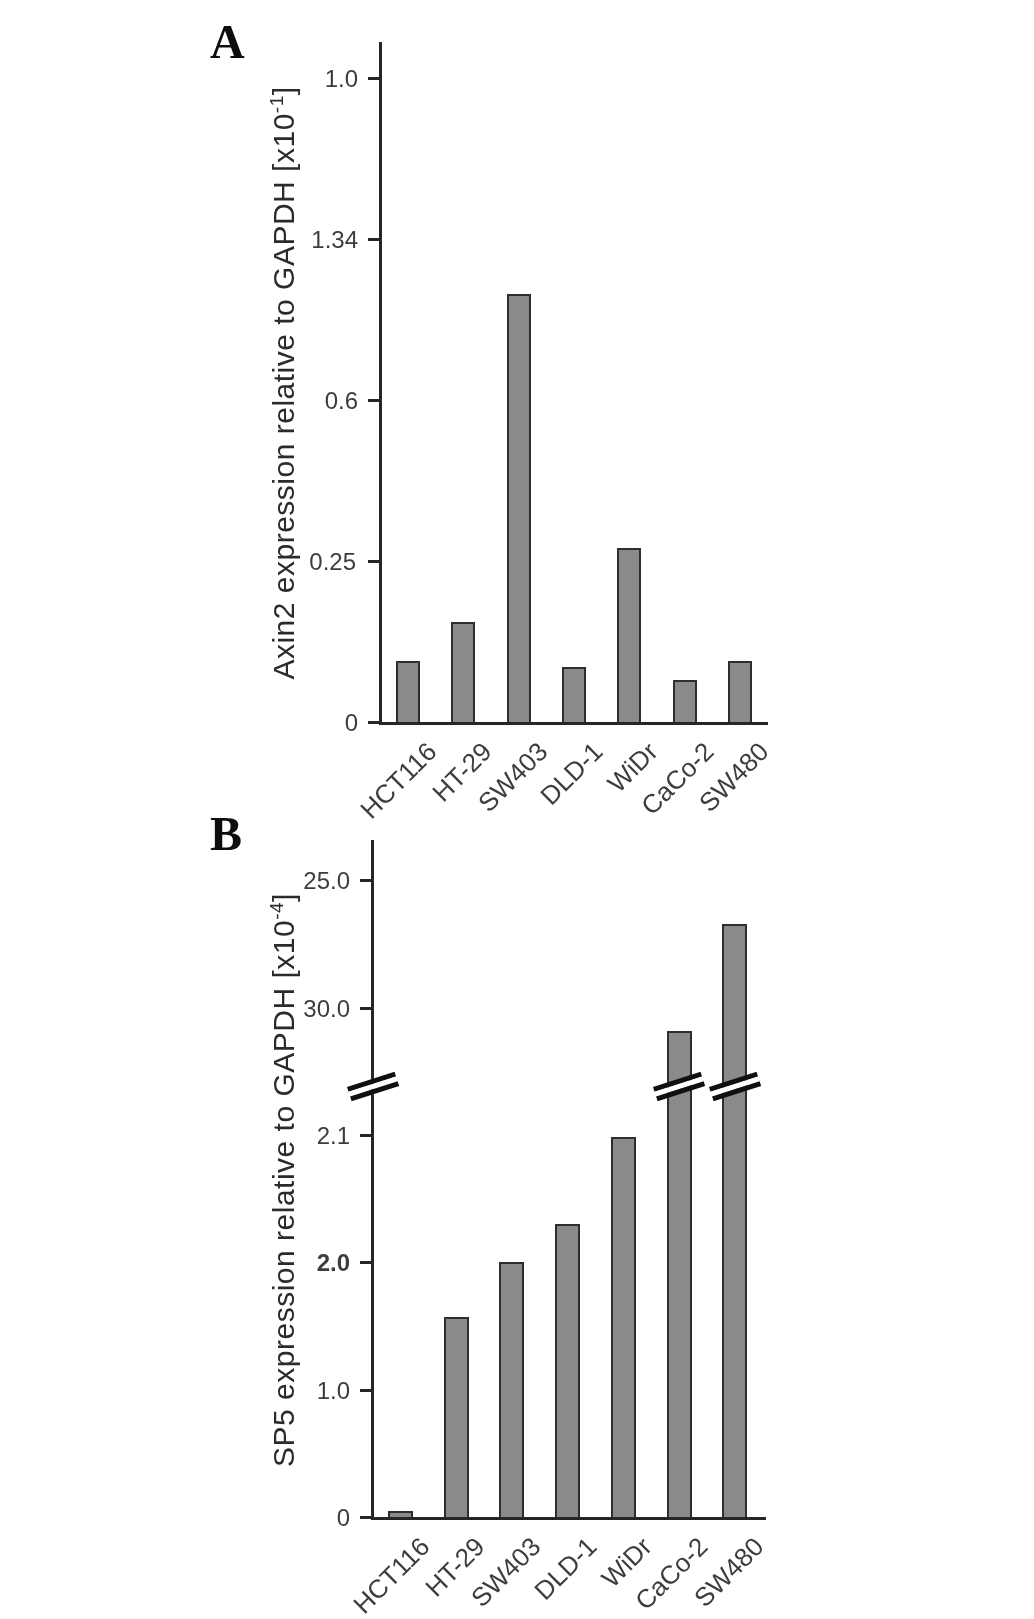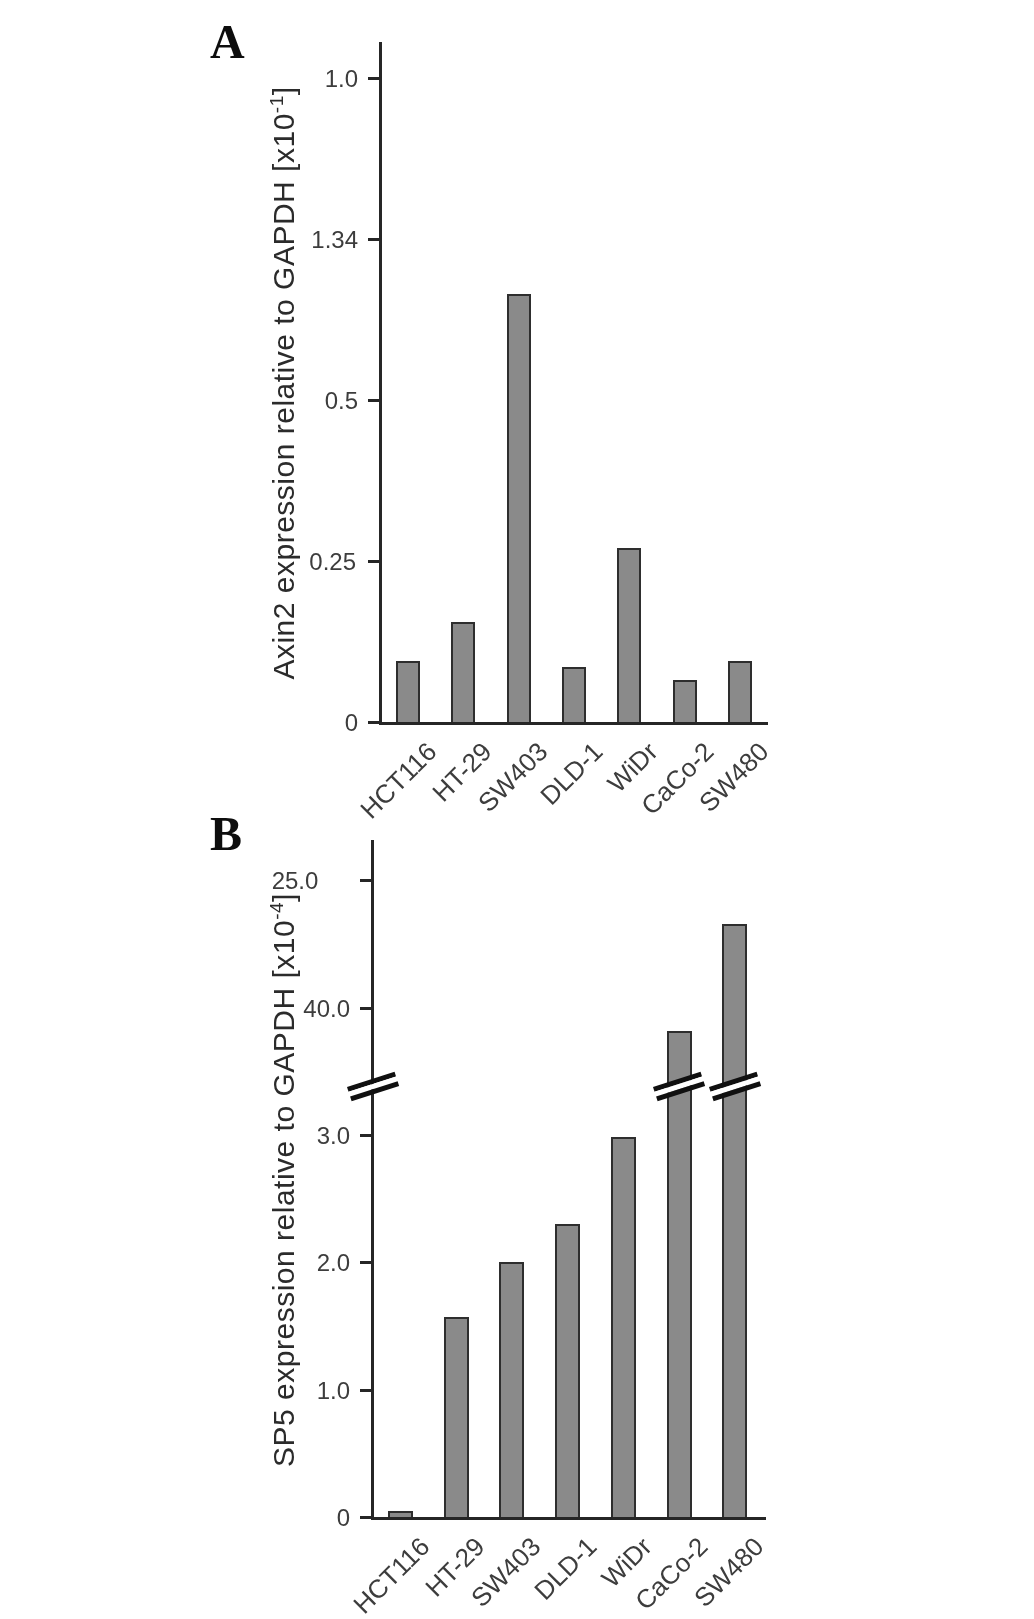--- a/index.html
+++ b/index.html
@@ -105,21 +105,21 @@
         <div class="catlabel" style="left: 528.5px; top: 737px; width: 170px;">CaCo-2</div>
         <div class="bar" style="left: 727.8px; top: 660.82px; width: 24px; height: 64.18px; background: rgb(138, 138, 138); border-color: rgb(46, 46, 46);"></div>
         <div class="catlabel" style="left: 583.8px; top: 737px; width: 170px;">SW480</div>
         <div class="axis" style="left: 379px; top: 42px; width: 3px; height: 683px;"></div>
         <div class="axis" style="left: 379px; top: 722px; width: 389px; height: 3px;"></div>
         <div class="axis" style="left: 368px; top: 721px; width: 14px; height: 3px;"></div>
         <div class="ticklabel" style="left: 248px; top: 707px; width: 110px;">0</div>
         <div class="axis" style="left: 368px; top: 560px; width: 14px; height: 3px;"></div>
         <div class="ticklabel" style="left: 246px; top: 546px; width: 110px;">0.25</div>
         <div class="axis" style="left: 368px; top: 399px; width: 14px; height: 3px;"></div>
-        <div class="ticklabel" style="left: 248px; top: 385px; width: 110px;">0.5</div>
+        <div class="ticklabel" style="left: 248px; top: 385px; width: 110px;">0.6</div>
         <div class="axis" style="left: 368px; top: 238px; width: 14px; height: 3px;"></div>
         <div class="ticklabel" style="left: 248px; top: 224px; width: 110px;">1.34</div>
         <div class="axis" style="left: 368px; top: 77px; width: 14px; height: 3px;"></div>
         <div class="ticklabel" style="left: 248px; top: 63px; width: 110px;">1.0</div>
       </div>
   </section>
 
   <section>
     <div class="panel-letter" style="left:210px; top:810px;">B</div>
     <div class="ylabel" style="left:284px; top:1180px;">
@@ -140,27 +140,27 @@
         <div class="catlabel" style="left: 523px; top: 1532px; width: 170px;">CaCo-2</div>
         <div class="bar" style="left: 722.2px; top: 923.52px; width: 25px; height: 596.48px; background: rgb(138, 138, 138); border-color: rgb(46, 46, 46);"></div>
         <div class="catlabel" style="left: 578.7px; top: 1532px; width: 170px;">SW480</div>
         <div class="axis" style="left: 371px; top: 840px; width: 3px; height: 680px;"></div>
         <div class="axis" style="left: 371px; top: 1517px; width: 395px; height: 3px;"></div>
         <div class="axis" style="left: 360px; top: 1516px; width: 14px; height: 3px;"></div>
         <div class="ticklabel" style="left: 240px; top: 1502px; width: 110px;">0</div>
         <div class="axis" style="left: 360px; top: 1388.5px; width: 14px; height: 3px;"></div>
         <div class="ticklabel" style="left: 240px; top: 1374.5px; width: 110px;">1.0</div>
         <div class="axis" style="left: 360px; top: 1261px; width: 14px; height: 3px;"></div>
-        <div class="ticklabel" style="left: 240px; top: 1247px; width: 110px;">2.0</div>
+        <div class="ticklabel" style="left: 240px; top: 1247px; width: 110px; font-weight: bold;">2.0</div>
         <div class="axis" style="left: 360px; top: 1133.5px; width: 14px; height: 3px;"></div>
-        <div class="ticklabel" style="left: 240px; top: 1119.5px; width: 110px;">3.0</div>
+        <div class="ticklabel" style="left: 240px; top: 1119.5px; width: 110px;">2.1</div>
         <div class="axis" style="left: 360px; top: 1007px; width: 14px; height: 3px;"></div>
-        <div class="ticklabel" style="left: 240px; top: 993px; width: 110px;">40.0</div>
+        <div class="ticklabel" style="left: 240px; top: 993px; width: 110px;">30.0</div>
         <div class="axis" style="left: 360px; top: 879px; width: 14px; height: 3px;"></div>
-        <div class="ticklabel" style="left: 240px; top: 865px; width: 110px; text-align: center;">25.0</div>
+        <div class="ticklabel" style="left: 240px; top: 865px; width: 110px;">25.0</div>
         <div class="brk" style="left: 654px; top: 1079px;">
           <div class="brk-line"></div>
           <div class="brk-gap"></div>
           <div class="brk-line"></div>
         </div>
         <div class="brk" style="left: 709.7px; top: 1079px;">
           <div class="brk-line"></div>
           <div class="brk-gap"></div>
           <div class="brk-line"></div>
         </div>

